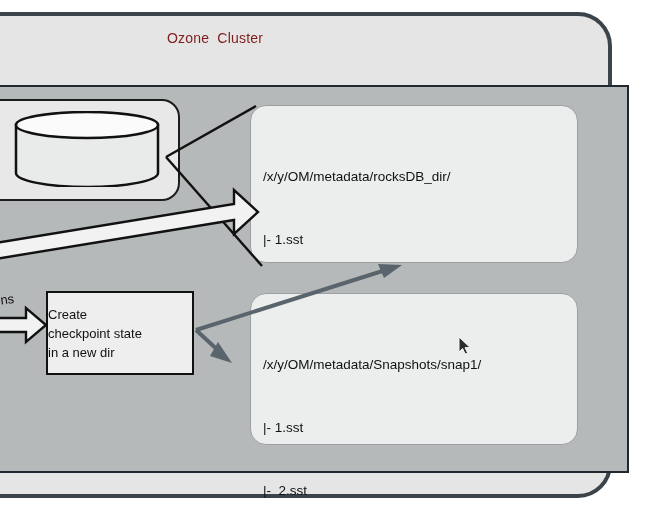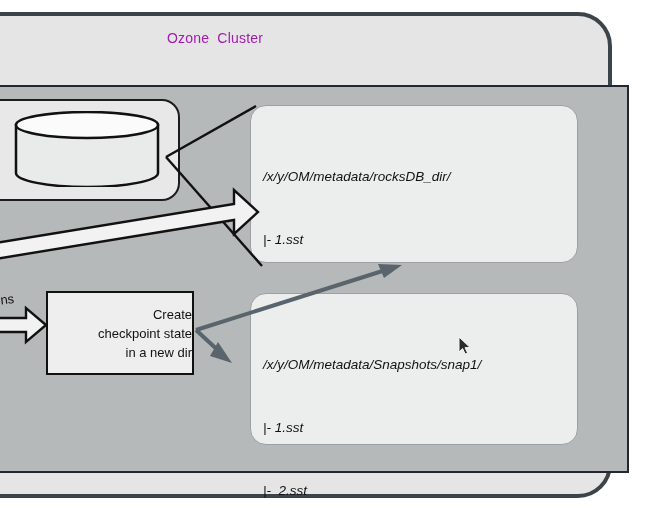--- a/index.html
+++ b/index.html
@@ -28,21 +28,21 @@
     background: #e4e5e4;
     box-sizing: border-box;
   }
   .cluster-title {
     position: absolute;
     left: 0;
     top: 30px;
     width: 430px;
     text-align: center;
     font-size: 14px;
-    color: #a21caf;
+    color: #7f1d1d;
     letter-spacing: 0.2px;
     white-space: pre;
   }
   
   .inner-panel {
     position: absolute;
     left: -40px;
     top: 85px;
     width: 669px;
     height: 388px;
@@ -79,21 +79,20 @@
     font-size: 16px;
     color: #111111;
   }
   
   .dir-box {
     position: absolute;
     background: #eceded;
     border: 1px solid #9aa0a3;
     border-radius: 16px;
     box-sizing: border-box;
-    font-style: italic;
   }
   #rocksdb-dir-box { left: 250px; top: 105px; width: 328px; height: 158px; }
   #snapshot-dir-box { left: 250px; top: 293px; width: 328px; height: 152px; padding-left: 44px; }
   .dir-lines {
     position: absolute;
     left: 12px;
     top: 18px;
     font-size: 13.5px;
     color: #111111;
     line-height: 21px;
@@ -106,21 +105,21 @@
     left: 46px;
     top: 291px;
     width: 148px;
     height: 84px;
     background: #eeeeee;
     border: 2px solid #111111;
     box-sizing: border-box;
     display: flex;
     flex-direction: column;
     justify-content: center;
-    align-items: flex-end;
+    align-items: flex-start;
   }
   .checkpoint-box div {
     font-size: 13px;
     color: #111111;
     line-height: 19px;
     text-align: center;
     white-space: nowrap;
   }
   
   .side-label {

